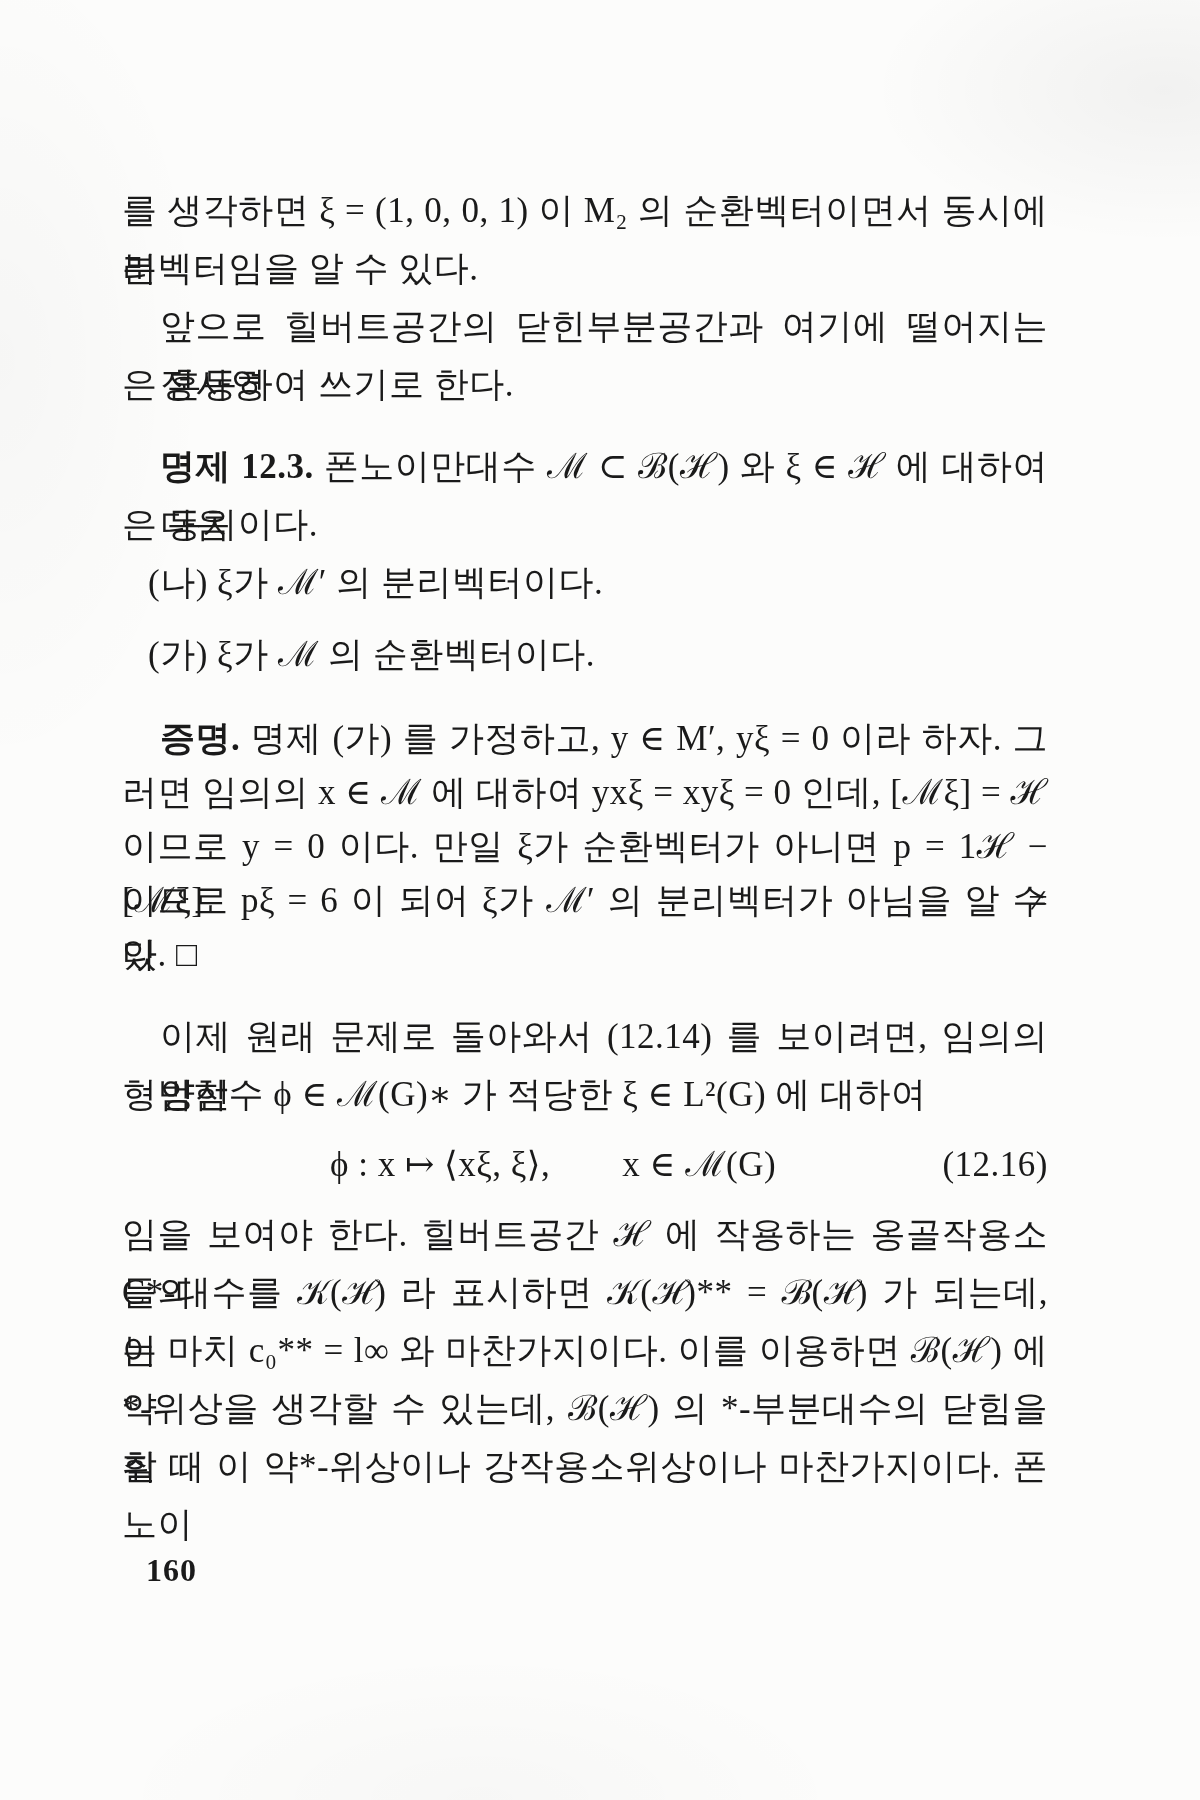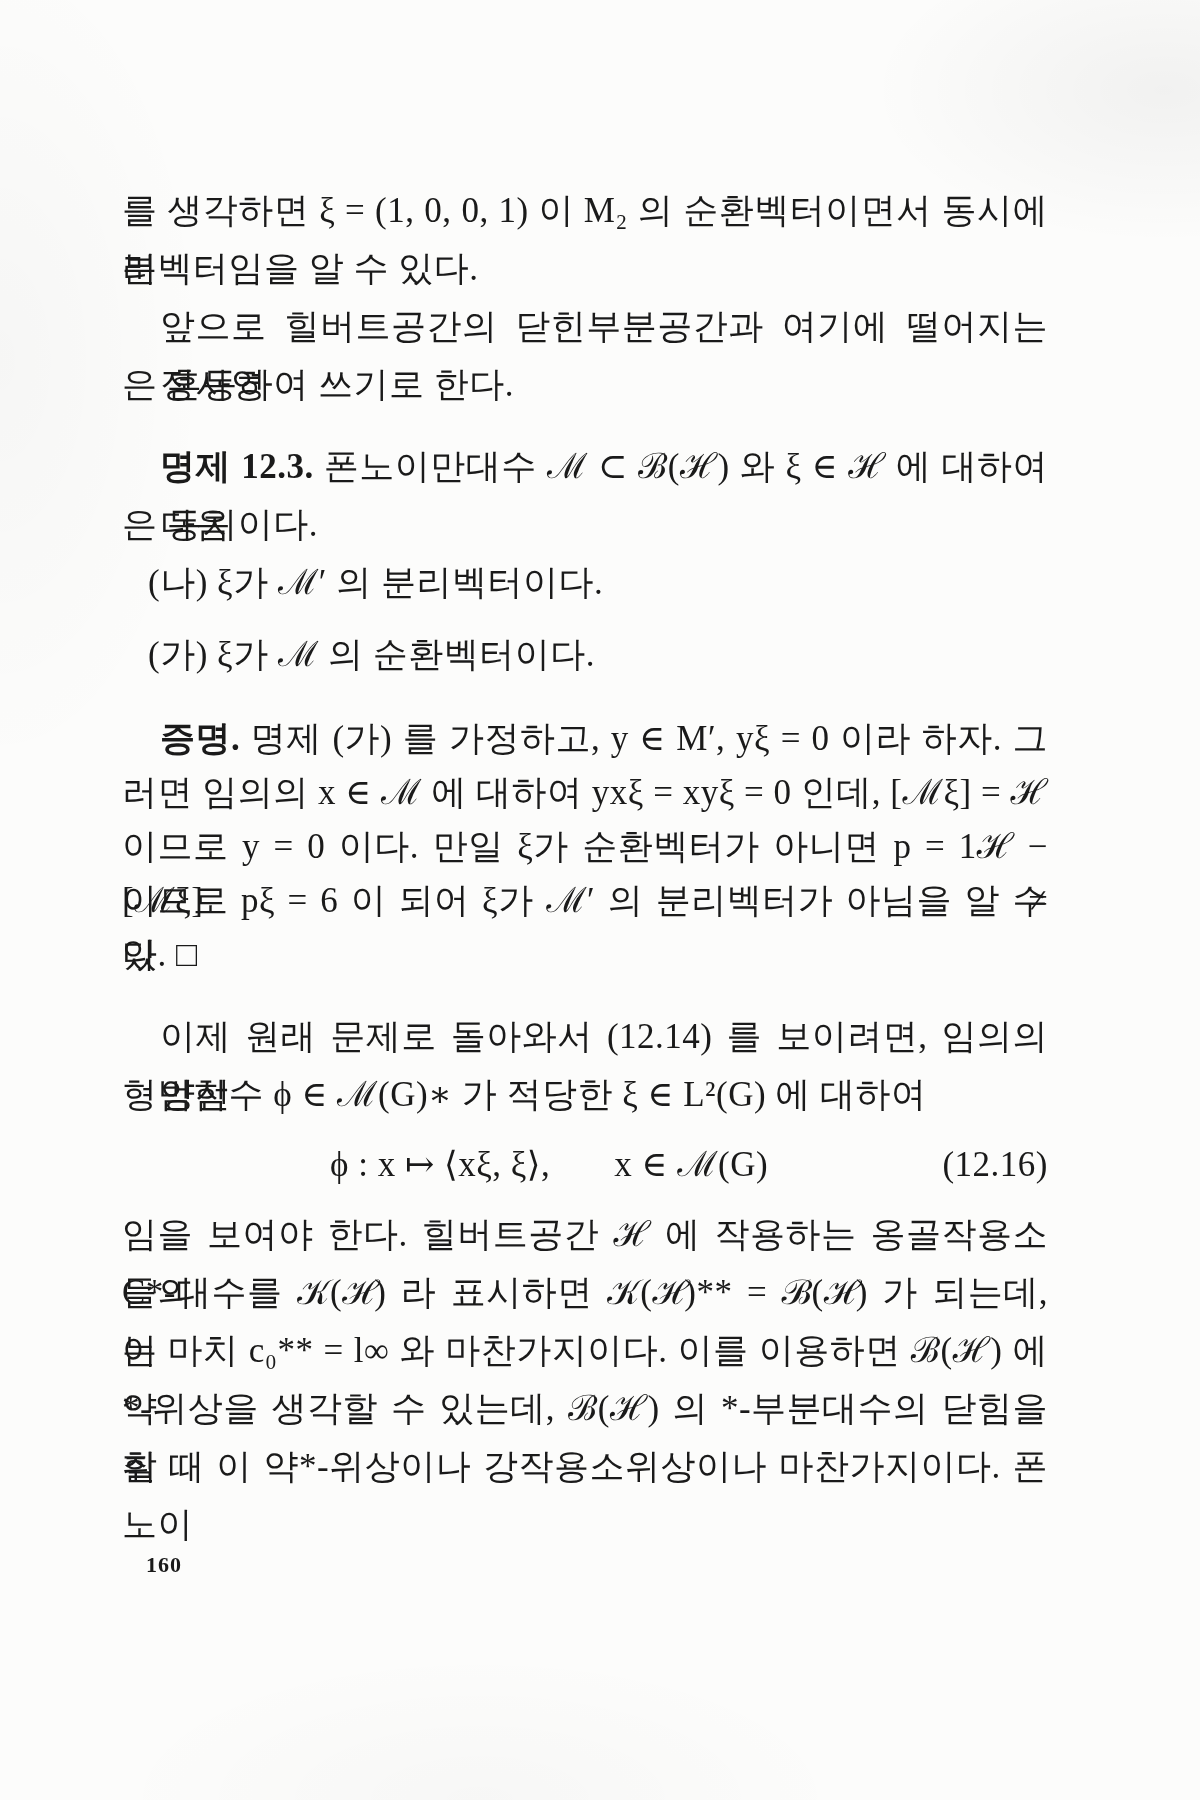--- a/index.html
+++ b/index.html
@@ -35,28 +35,29 @@
   .justify { text-align: justify; text-align-last: justify; }
   .indent { padding-left: 38px; }
   .indent-sm { padding-left: 26px; }
   .b { font-weight: bold; }
   .eq-row {
     display: flex;
     align-items: flex-end;
     line-height: 58px;
     height: 58px;
     letter-spacing: 0.5px;
+    gap: 8px;
   }
   .eq-lhs { margin-left: 208px; }
   .eq-mid { margin-left: 64px; }
   .eq-num { margin-left: auto; }
   .page-number {
     position: absolute;
     left: 146px; top: 1552px;
-    font-size: 22px;
+    font-size: 32px;
     font-weight: bold;
     letter-spacing: 1px;
   }
 </style>
 </head>
 <body>
 
 <div class="page">
   <div class="text-block">
 

